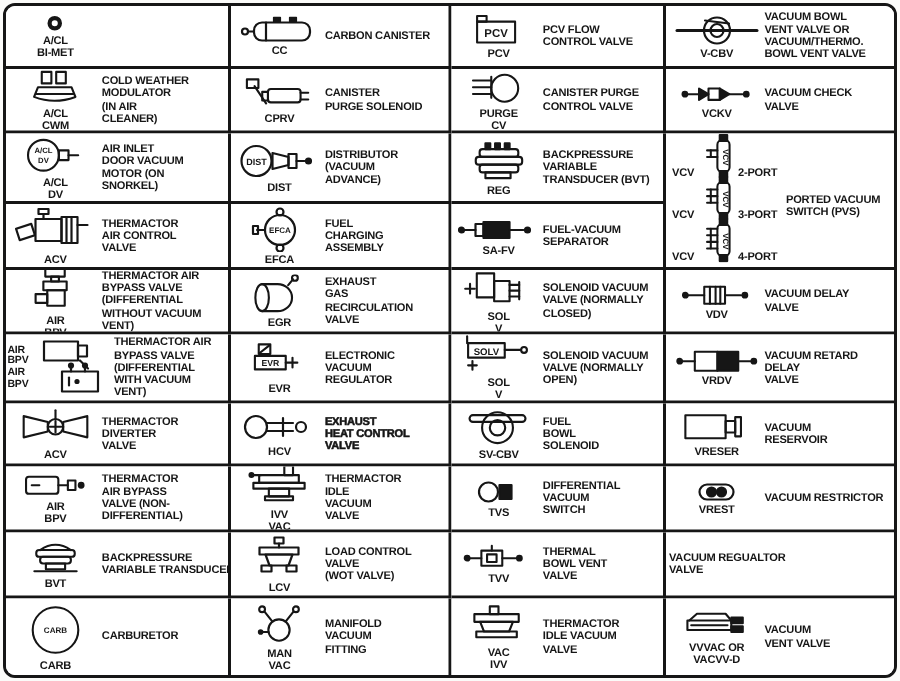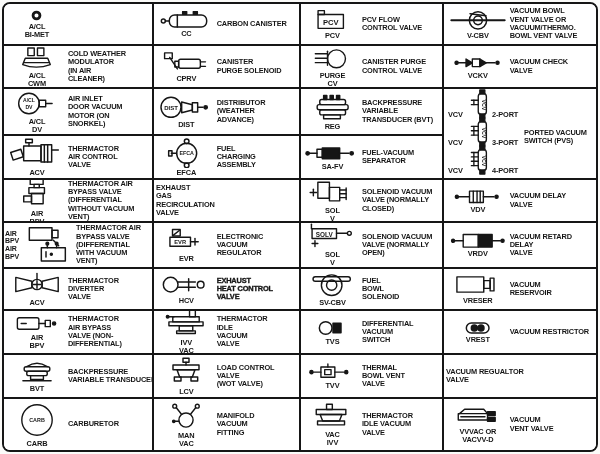--- a/index.html
+++ b/index.html
@@ -261,21 +261,21 @@
               </g>
               <text x="18" y="24" font-size="9" text-anchor="middle" font-weight="bold" font-family="Liberation Sans, sans-serif" fill="#161616" stroke="none">DIST</text>
             </svg>
           </span>
           <div class="abbr">
             <div>DIST</div>
           </div>
         </div>
         <div class="desc">
           <div>DISTRIBUTOR</div>
-          <div>(WEATHER</div>
+          <div>(VACUUM</div>
           <div>ADVANCE)</div>
         </div>
       </div>
       <div class="cell" style="grid-area: 3 / 3 / span 1 / span 1;">
         <div class="sym">
           <span class="icon">
             <svg width="44" height="29" viewBox="0 0 66 45">
               <g stroke="#161616" stroke-width="2.2" fill="none" stroke-linejoin="round" stroke-linecap="round">
                 <rect x="20" y="4" width="5" height="6" fill="#161616"></rect>
                 <rect x="30" y="4" width="5" height="6" fill="#161616"></rect>
@@ -450,20 +450,35 @@
         </div>
         <div class="desc">
           <div>THERMACTOR AIR</div>
           <div>BYPASS VALVE</div>
           <div>(DIFFERENTIAL</div>
           <div>WITHOUT VACUUM</div>
           <div>VENT)</div>
         </div>
       </div>
       <div class="cell" style="grid-area: 5 / 2 / span 1 / span 1;">
+        <div class="sym">
+          <span class="icon">
+            <svg width="42" height="27" viewBox="0 0 63 42">
+              <g stroke="#161616" stroke-width="2.2" fill="none" stroke-linejoin="round" stroke-linecap="round">
+                <ellipse cx="14" cy="24" rx="7" ry="14"></ellipse>
+                <path d="M14,10 H30 A15,14 0 1 1 30,38 H14"></path>
+                <line x1="41" y1="11" x2="46" y2="5"></line>
+                <circle cx="48" cy="3.5" r="3"></circle>
+              </g>
+            </svg>
+          </span>
+          <div class="abbr">
+            <div>EGR</div>
+          </div>
+        </div>
         <div class="desc">
           <div>EXHAUST</div>
           <div>GAS</div>
           <div>RECIRCULATION</div>
           <div>VALVE</div>
         </div>
       </div>
       <div class="cell" style="grid-area: 5 / 3 / span 1 / span 1;">
         <div class="sym">
           <span class="icon">

